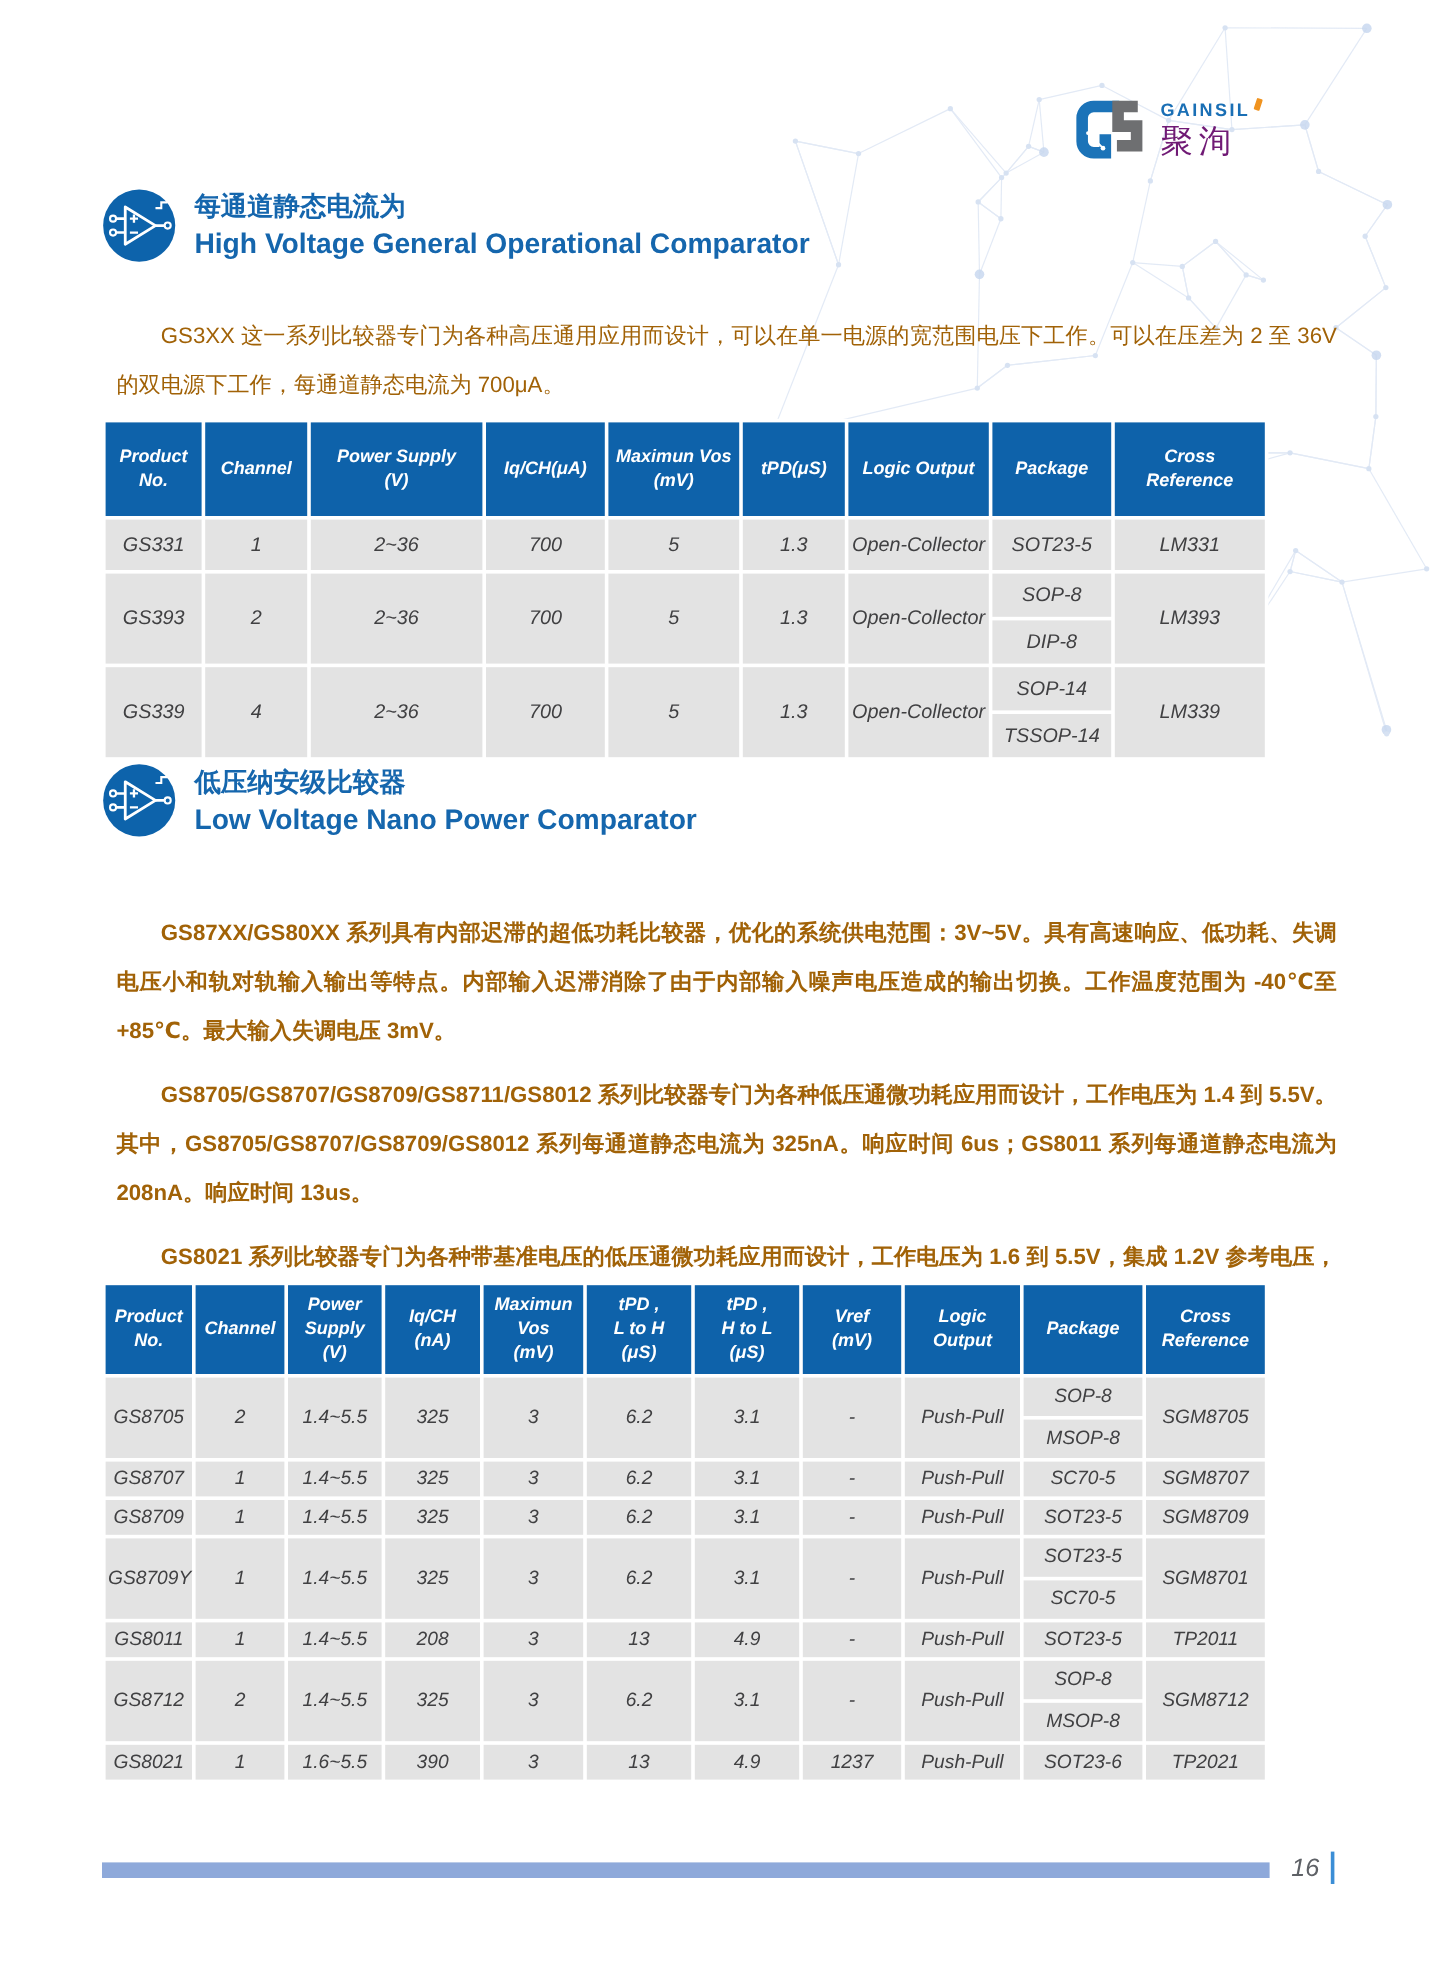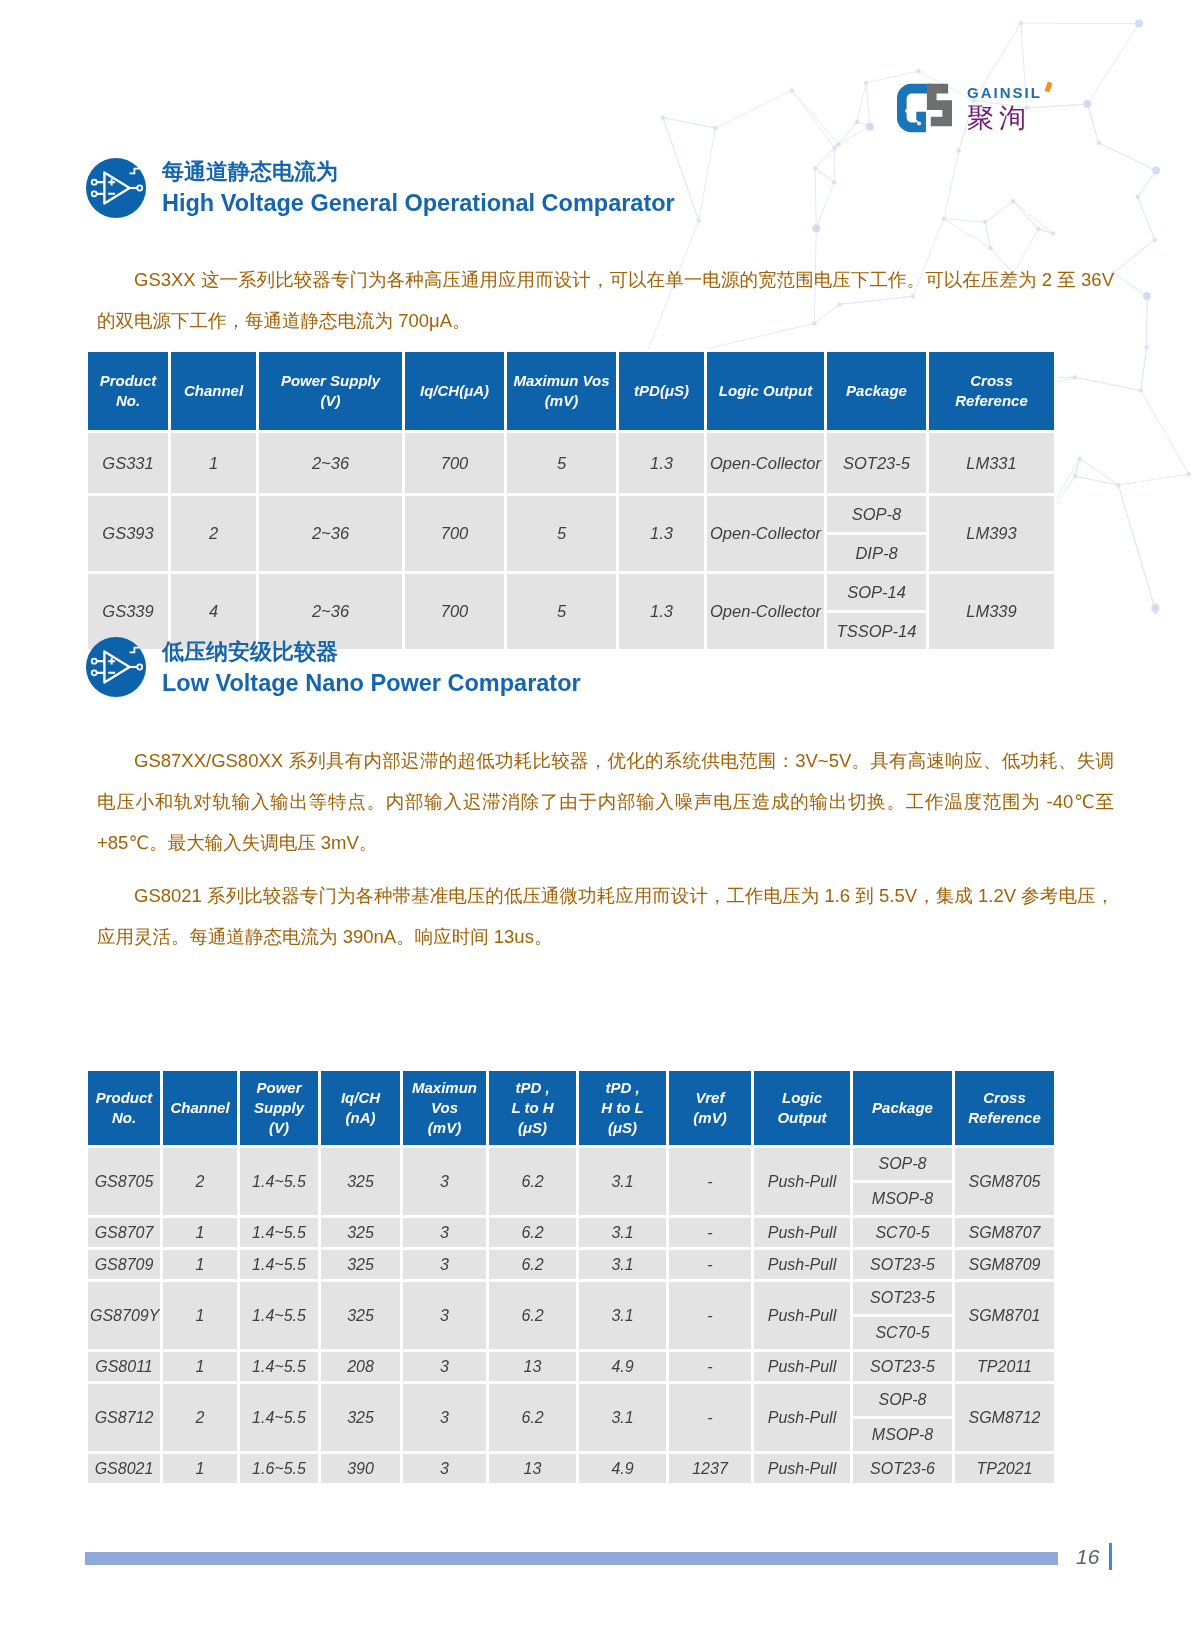--- a/index.html
+++ b/index.html
@@ -280,21 +280,21 @@
         <th>Maximun Vos
 (mV)</th>
         <th>tPD(μS)</th>
         <th>Logic Output</th>
         <th>Package</th>
         <th>Cross
 Reference</th>
       </tr>
     </thead>
     <tbody>
-      <tr style="height: 60px;">
+      <tr style="height: 42px;">
         <td rowspan="1">GS331</td>
         <td rowspan="1">1</td>
         <td rowspan="1">2~36</td>
         <td rowspan="1">700</td>
         <td rowspan="1">5</td>
         <td rowspan="1">1.3</td>
         <td rowspan="1">Open-Collector</td>
         <td>SOT23-5</td>
         <td rowspan="1">LM331</td>
       </tr>
@@ -340,22 +340,23 @@
     <path d="M46 32 H54" stroke="#ffffff" stroke-width="2.2"></path>
     <circle cx="56.5" cy="32" r="2.6" fill="none" stroke="#ffffff" stroke-width="1.8"></circle>
     <path d="M46 17 h5 v-5 h5" stroke="#ffffff" stroke-width="1.8" fill="none"></path>
   </svg>
   <div class="sec-titles">
     <div class="t-cn">低压纳安级比较器</div>
     <div class="t-en">Low Voltage Nano Power Comparator</div>
   </div>
 </div>
 
-<div class="paras" id="paras1" style="top:728px;">
+<div class="paras" id="paras1" style="top:744px;font-weight:bold;">
     <p class="para">GS87XX/GS80XX 系列具有内部迟滞的超低功耗比较器，优化的系统供电范围：3V~5V。具有高速响应、低功耗、失调电压小和轨对轨输入输出等特点。内部输入迟滞消除了由于内部输入噪声电压造成的输出切换。工作温度范围为 -40℃至 +85℃。最大输入失调电压 3mV。</p>
+    <p class="para">GS8705/GS8707/GS8709/GS8711/GS8012 系列比较器专门为各种低压通微功耗应用而设计，工作电压为 1.4 到 5.5V。其中，GS8705/GS8707/GS8709/GS8012 系列每通道静态电流为 325nA。响应时间 6us；GS8011 系列每通道静态电流为 208nA。响应时间 13us。</p>
     <p class="para">GS8021 系列比较器专门为各种带基准电压的低压通微功耗应用而设计，工作电压为 1.6 到 5.5V，集成 1.2V 参考电压，应用灵活。每通道静态电流为 390nA。响应时间 13us。</p>
   </div>
 
 <table class="spec-table" id="table1">
     <colgroup>
       <col style="width: 72px;">
       <col style="width: 74px;">
       <col style="width: 78px;">
       <col style="width: 79px;">
       <col style="width: 83px;">

